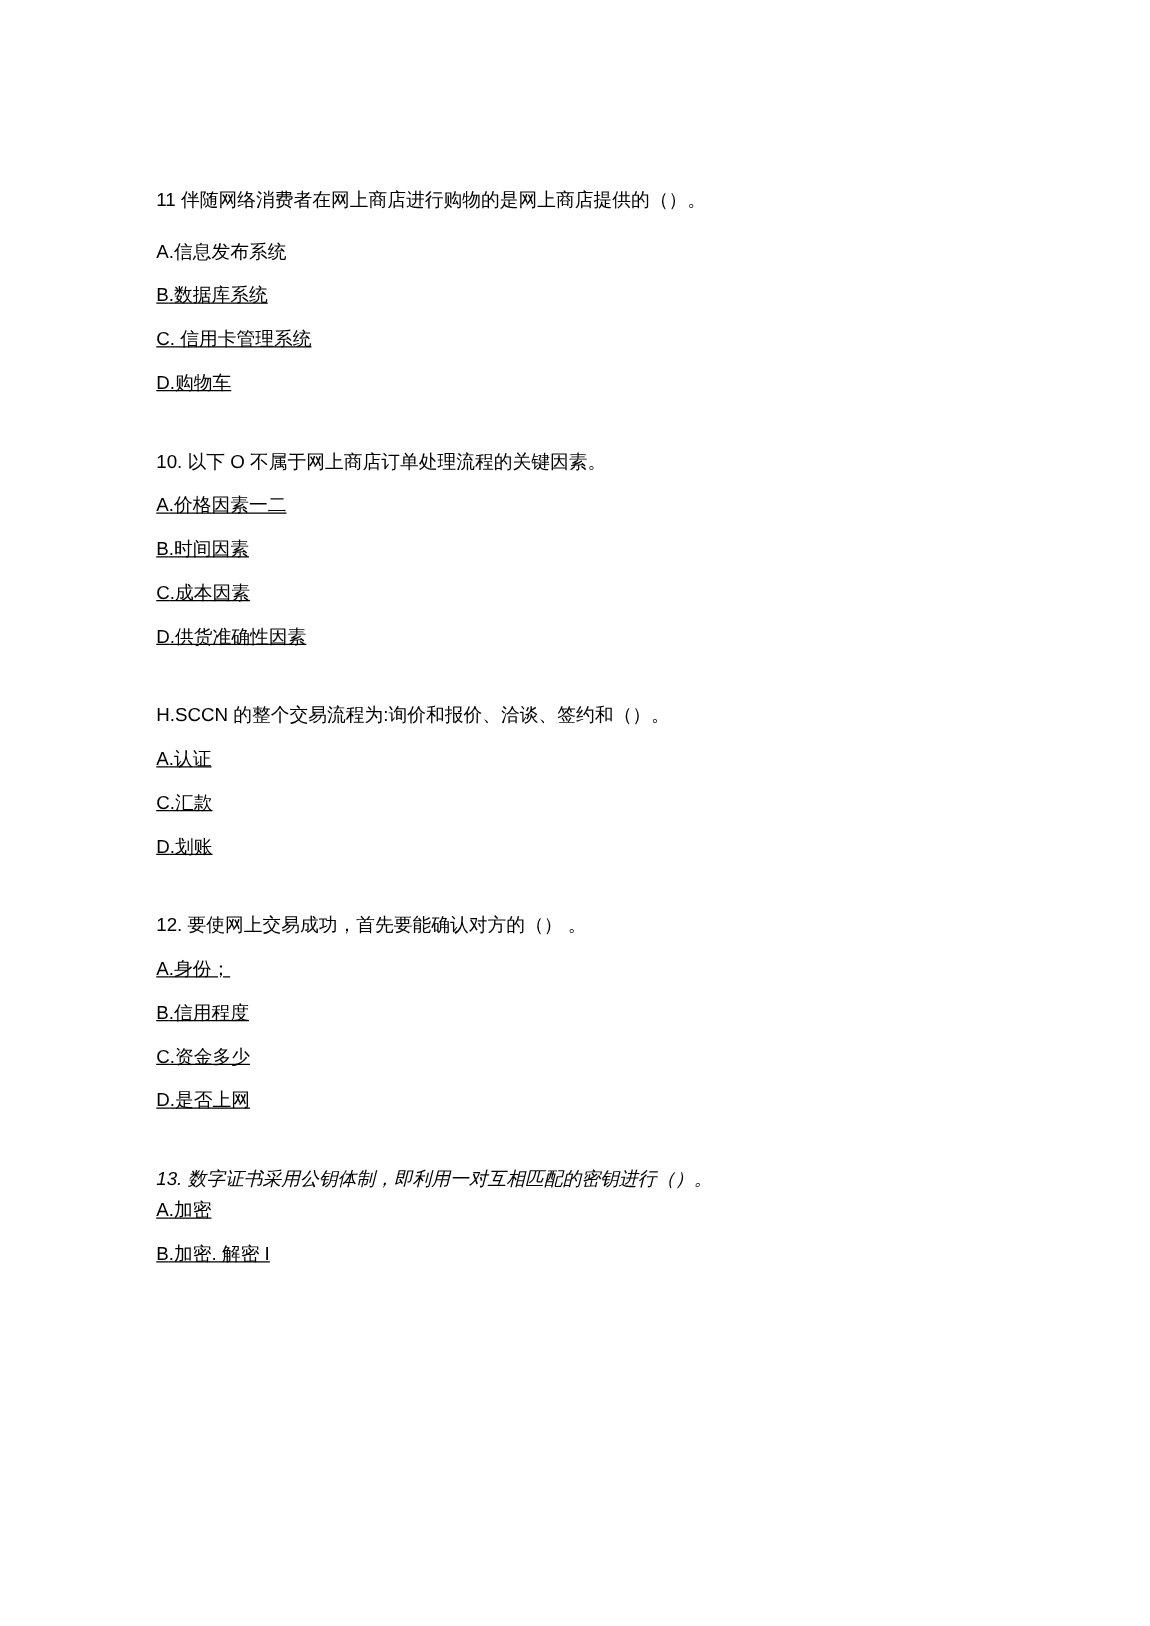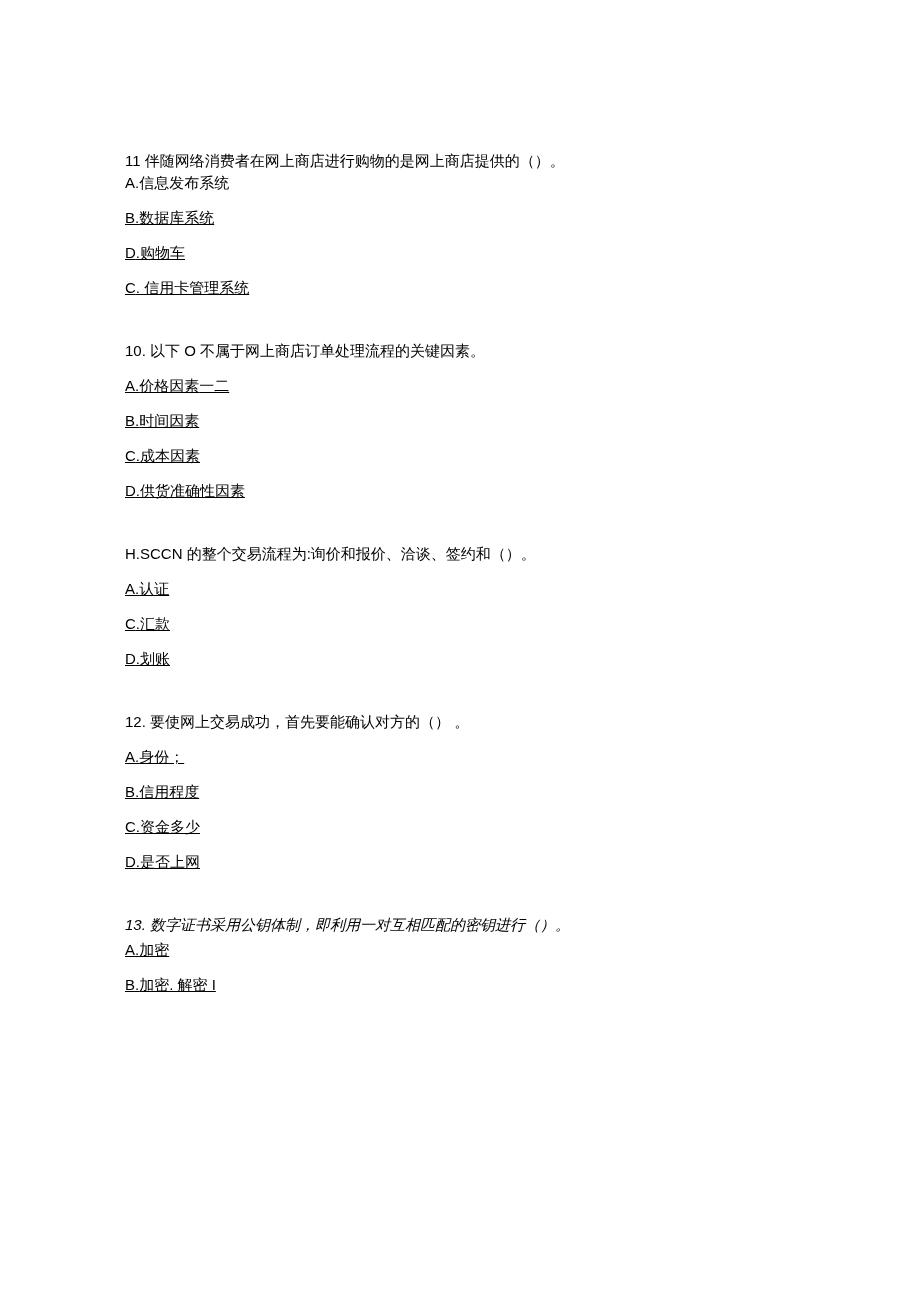--- a/index.html
+++ b/index.html
@@ -24,21 +24,21 @@
       margin-bottom: 4px;
     }
     .option {
       margin-bottom: 14px;
       text-decoration: underline;
     }
     .option-first {
       margin-bottom: 14px;
     }
     .tight-after-question .question-text {
-      margin-bottom: 1px;
+      margin-bottom: 20px;
     }
     .gap {
       height: 14px;
     }
     .faint {
       color: #000000;
     }
   </style>
 </head>
 <body>
@@ -48,24 +48,24 @@
     <span>11</span>
     <span>伴随网络消费者在网上商店进行购物的是网上商店提供的（）。</span>
   </div>
   <div class="option-first">
     <span>A</span>.<span>信息发布系统</span>
   </div>
   <div class="option">
     <span>B</span>.<span>数据库系统</span>
   </div>
   <div class="option">
-    <span>D</span>.<span>购物车</span>
+    <span>C</span>.<span> 信用卡管理系统</span>
   </div>
   <div class="option">
-    <span>C</span>.<span> 信用卡管理系统</span>
+    <span>D</span>.<span>购物车</span>
   </div>
 </div>
 
 <div class="gap"></div>
 
 <div class="question">
   <div class="question-text" style="margin-bottom:14px;">
     <span>10.</span>
     <span>以下 O 不属于网上商店订单处理流程的关键因素。</span>
   </div>

